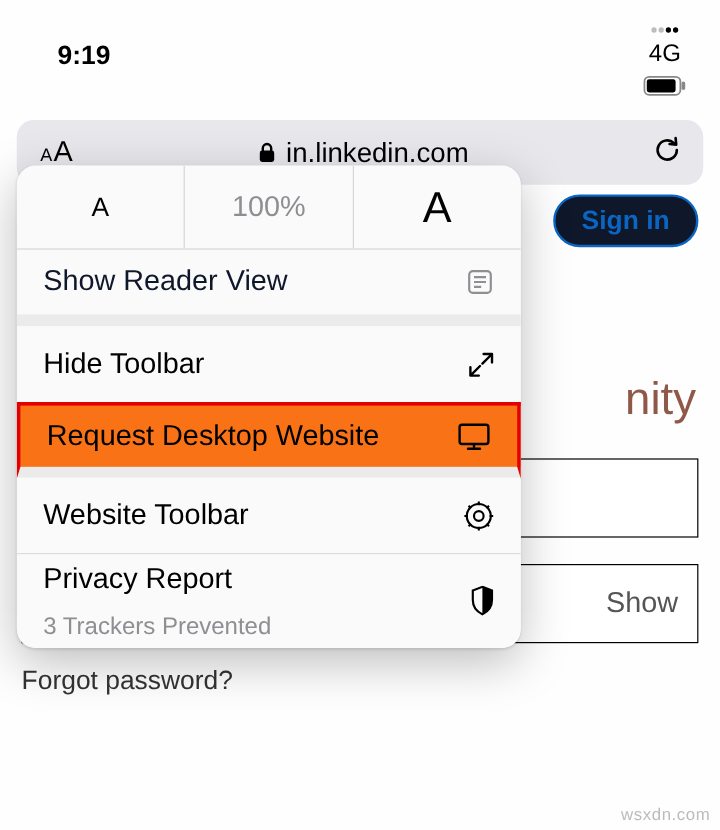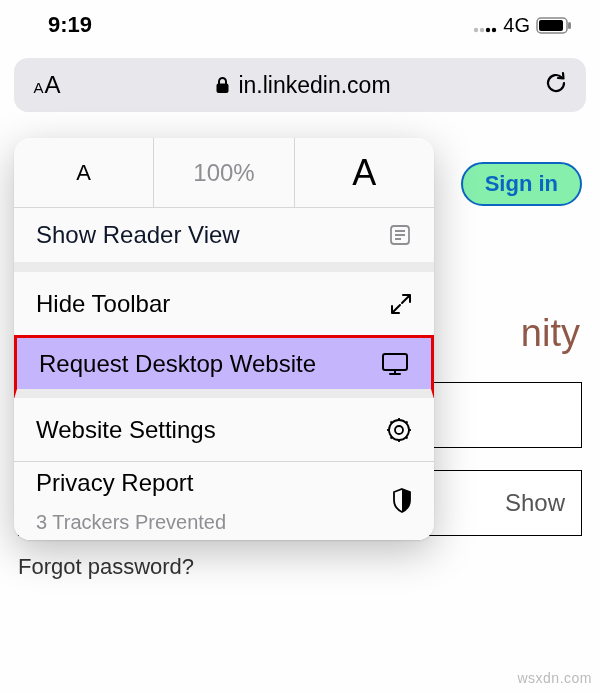--- a/index.html
+++ b/index.html
@@ -13,21 +13,21 @@
   }
   .status-bar {
     display: flex;
     justify-content: space-between;
     align-items: center;
     padding: 12px 28px 8px 48px;
     font-size: 22px;
     font-weight: 600;
     color: #000;
   }
-  .status-right { display: flex; align-items: center; gap: 6px; }
+  .status-right { display: flex; align-items: center; gap: 6px; flex-direction: column; }
   .status-right svg { display: block; }
 
   .url-bar {
     margin: 12px 14px 0 14px;
     background: #e8e7ec;
     border-radius: 14px;
     height: 54px;
     display: flex;
     align-items: center;
     position: relative;
@@ -64,21 +64,21 @@
   .signin-btn {
     position: absolute;
     top: 32px;
     right: 4px;
     border: 2px solid #0a66c2;
     color: #0a66c2;
     font-size: 22px;
     font-weight: 600;
     padding: 7px 22px;
     border-radius: 30px;
-    background: #86efac;
+    background: #0f172a;
   }
   .logo-bar {
     position: absolute;
     top: 36px; left: 4px;
     width: 8px; height: 32px;
     background: #0a66c2;
   }
   .comm-text {
     position: absolute;
     top: 182px;
@@ -165,21 +165,21 @@
   .menu-row.disabled { color: #0f172a; }
   .menu-row.spacer { border-bottom: 10px solid #ebebec; }
   .menu-row.last { border-bottom: none; height: 78px; align-items:center;}
   .menu-text {}
   .menu-sub { font-size: 20px; color: #8e8e93; margin-top:14px;}
   .menu-col { display:flex; flex-direction:column; justify-content:space-between;}
 
   .hl {
     border: 3px solid #e40000;
     margin: -1px 0;
-    background:#c4b5fd;
+    background:#f97316;
   }
 
   .watermark {
     position: absolute;
     bottom: 6px;
     right: 8px;
     font-size: 14px;
     color: #bbb;
     letter-spacing: 0.5px;
   }
@@ -270,21 +270,21 @@
   <div class="menu-row spacer hl">
     <span class="menu-text">Request Desktop Website</span>
     <svg width="28" height="24" viewBox="0 0 28 24">
       <rect x="2" y="2" width="24" height="16" rx="2" fill="none" stroke="#000" stroke-width="2"></rect>
       <line x1="9" y1="22" x2="19" y2="22" stroke="#000" stroke-width="2" stroke-linecap="round"></line>
       <line x1="14" y1="18" x2="14" y2="22" stroke="#000" stroke-width="2"></line>
     </svg>
   </div>
 
   <div class="menu-row">
-    <span class="menu-text">Website Settings</span>
+    <span class="menu-text">Website Toolbar</span>
     <svg width="26" height="26" viewBox="0 0 26 26">
       <circle cx="13" cy="13" r="10" fill="none" stroke="#000" stroke-width="1.8"></circle>
       <circle cx="13" cy="13" r="4" fill="none" stroke="#000" stroke-width="1.8"></circle>
       <g stroke="#000" stroke-width="1.8">
         <line x1="13" y1="1" x2="13" y2="4"></line>
           <line x1="13" y1="22" x2="13" y2="25"></line>
         <line x1="1" y1="13" x2="4" y2="13"></line>
           <line x1="22" y1="13" x2="25" y2="13"></line>
         <line x1="4.5" y1="4.5" x2="6.5" y2="6.5"></line>
           <line x1="19.5" y1="19.5" x2="21.5" y2="21.5"></line>

